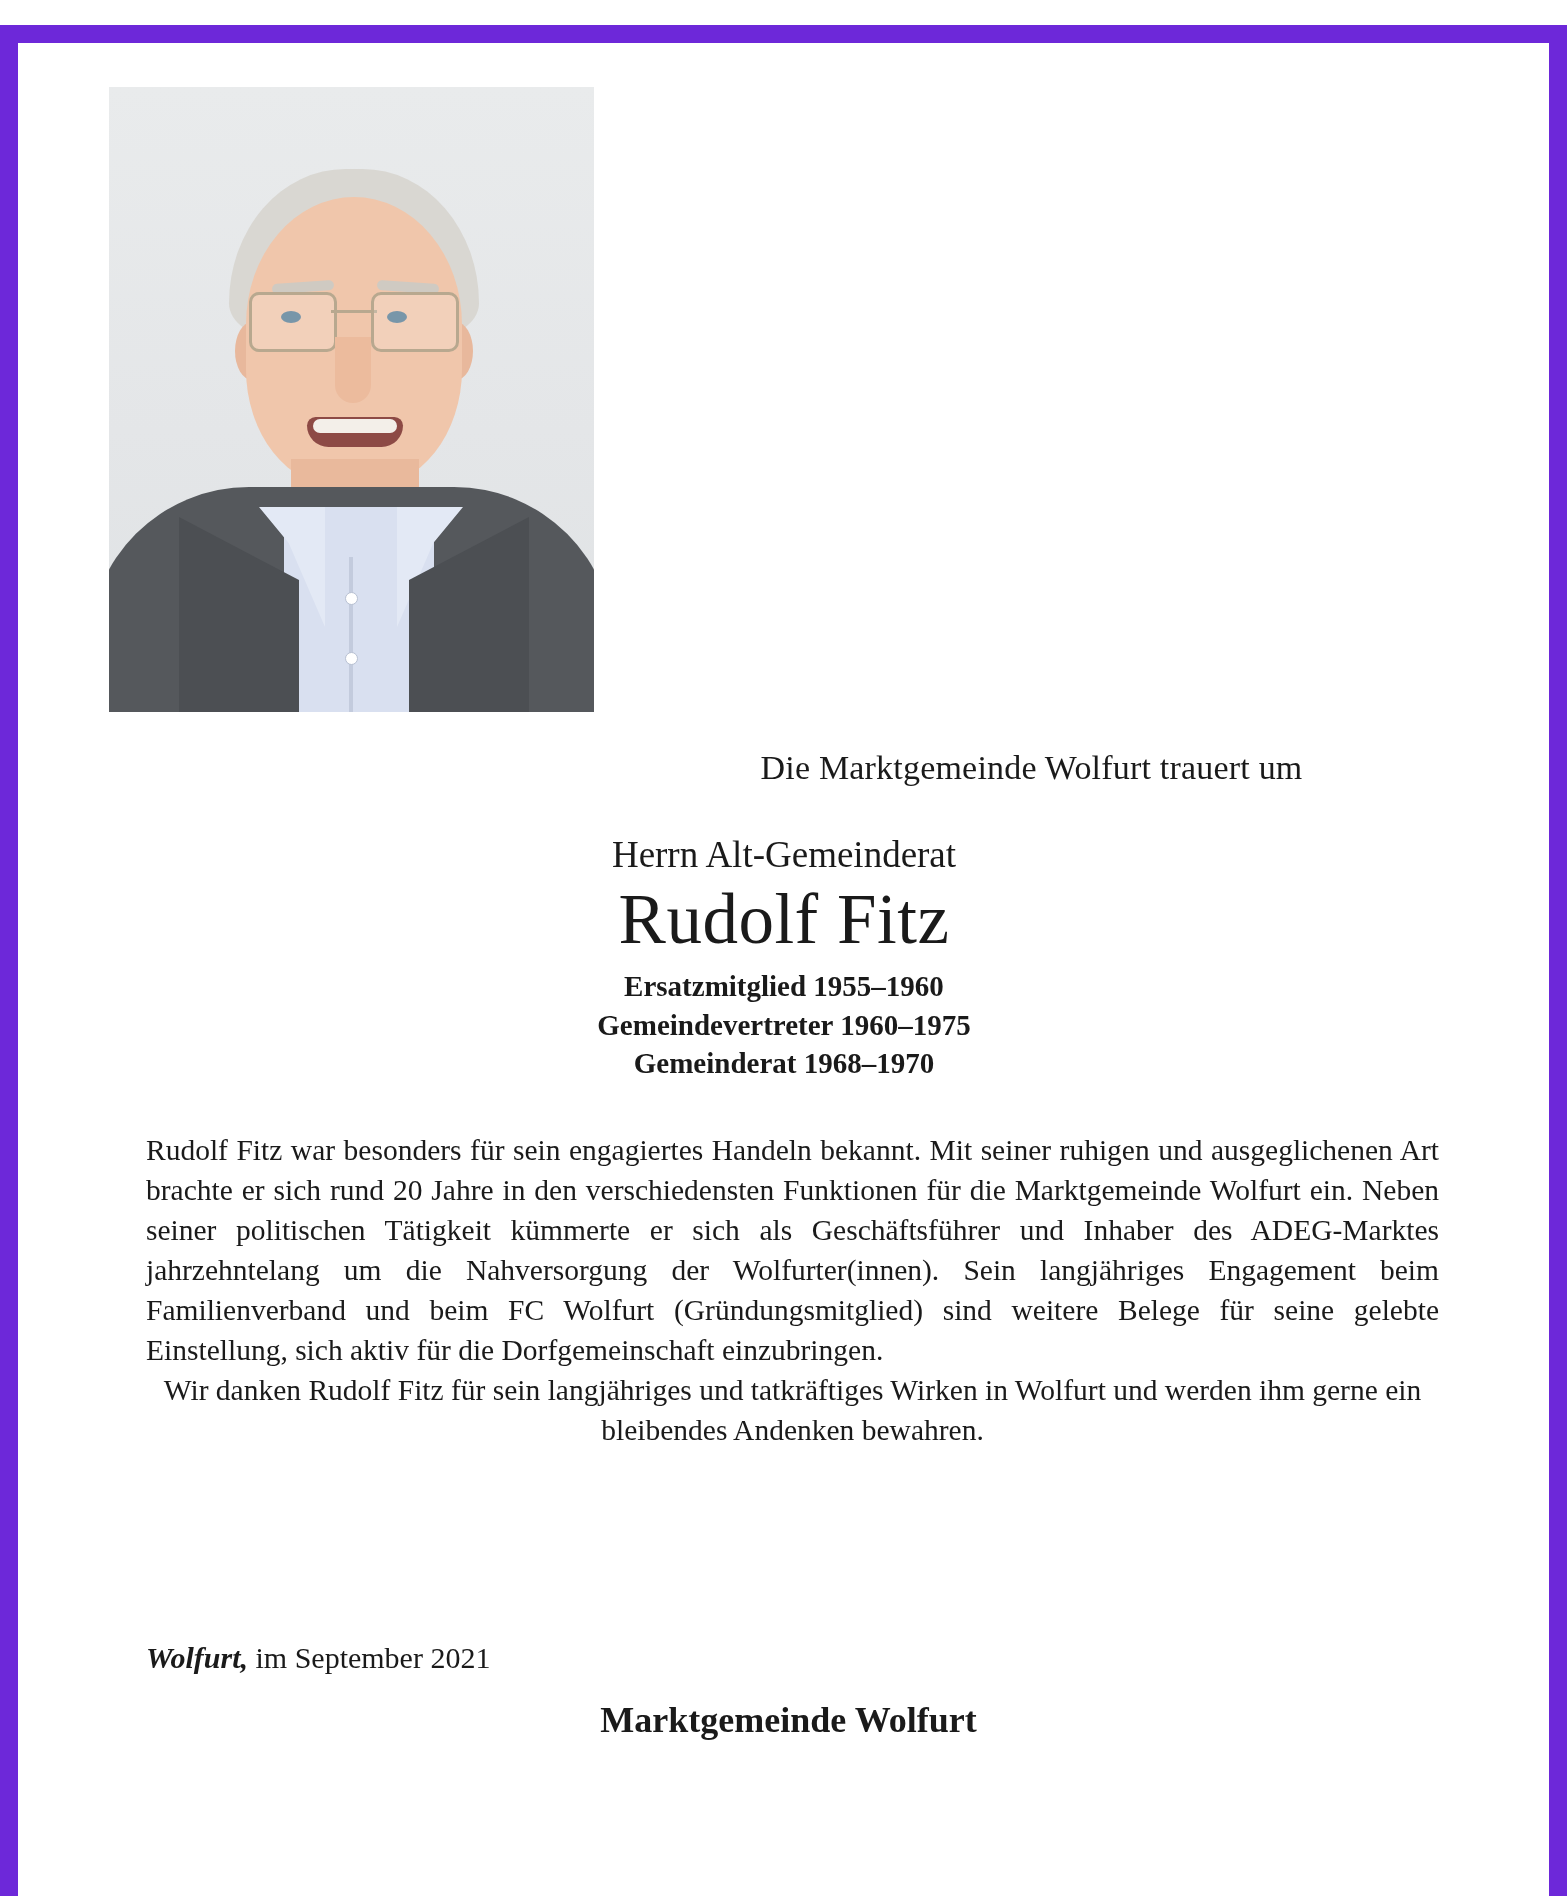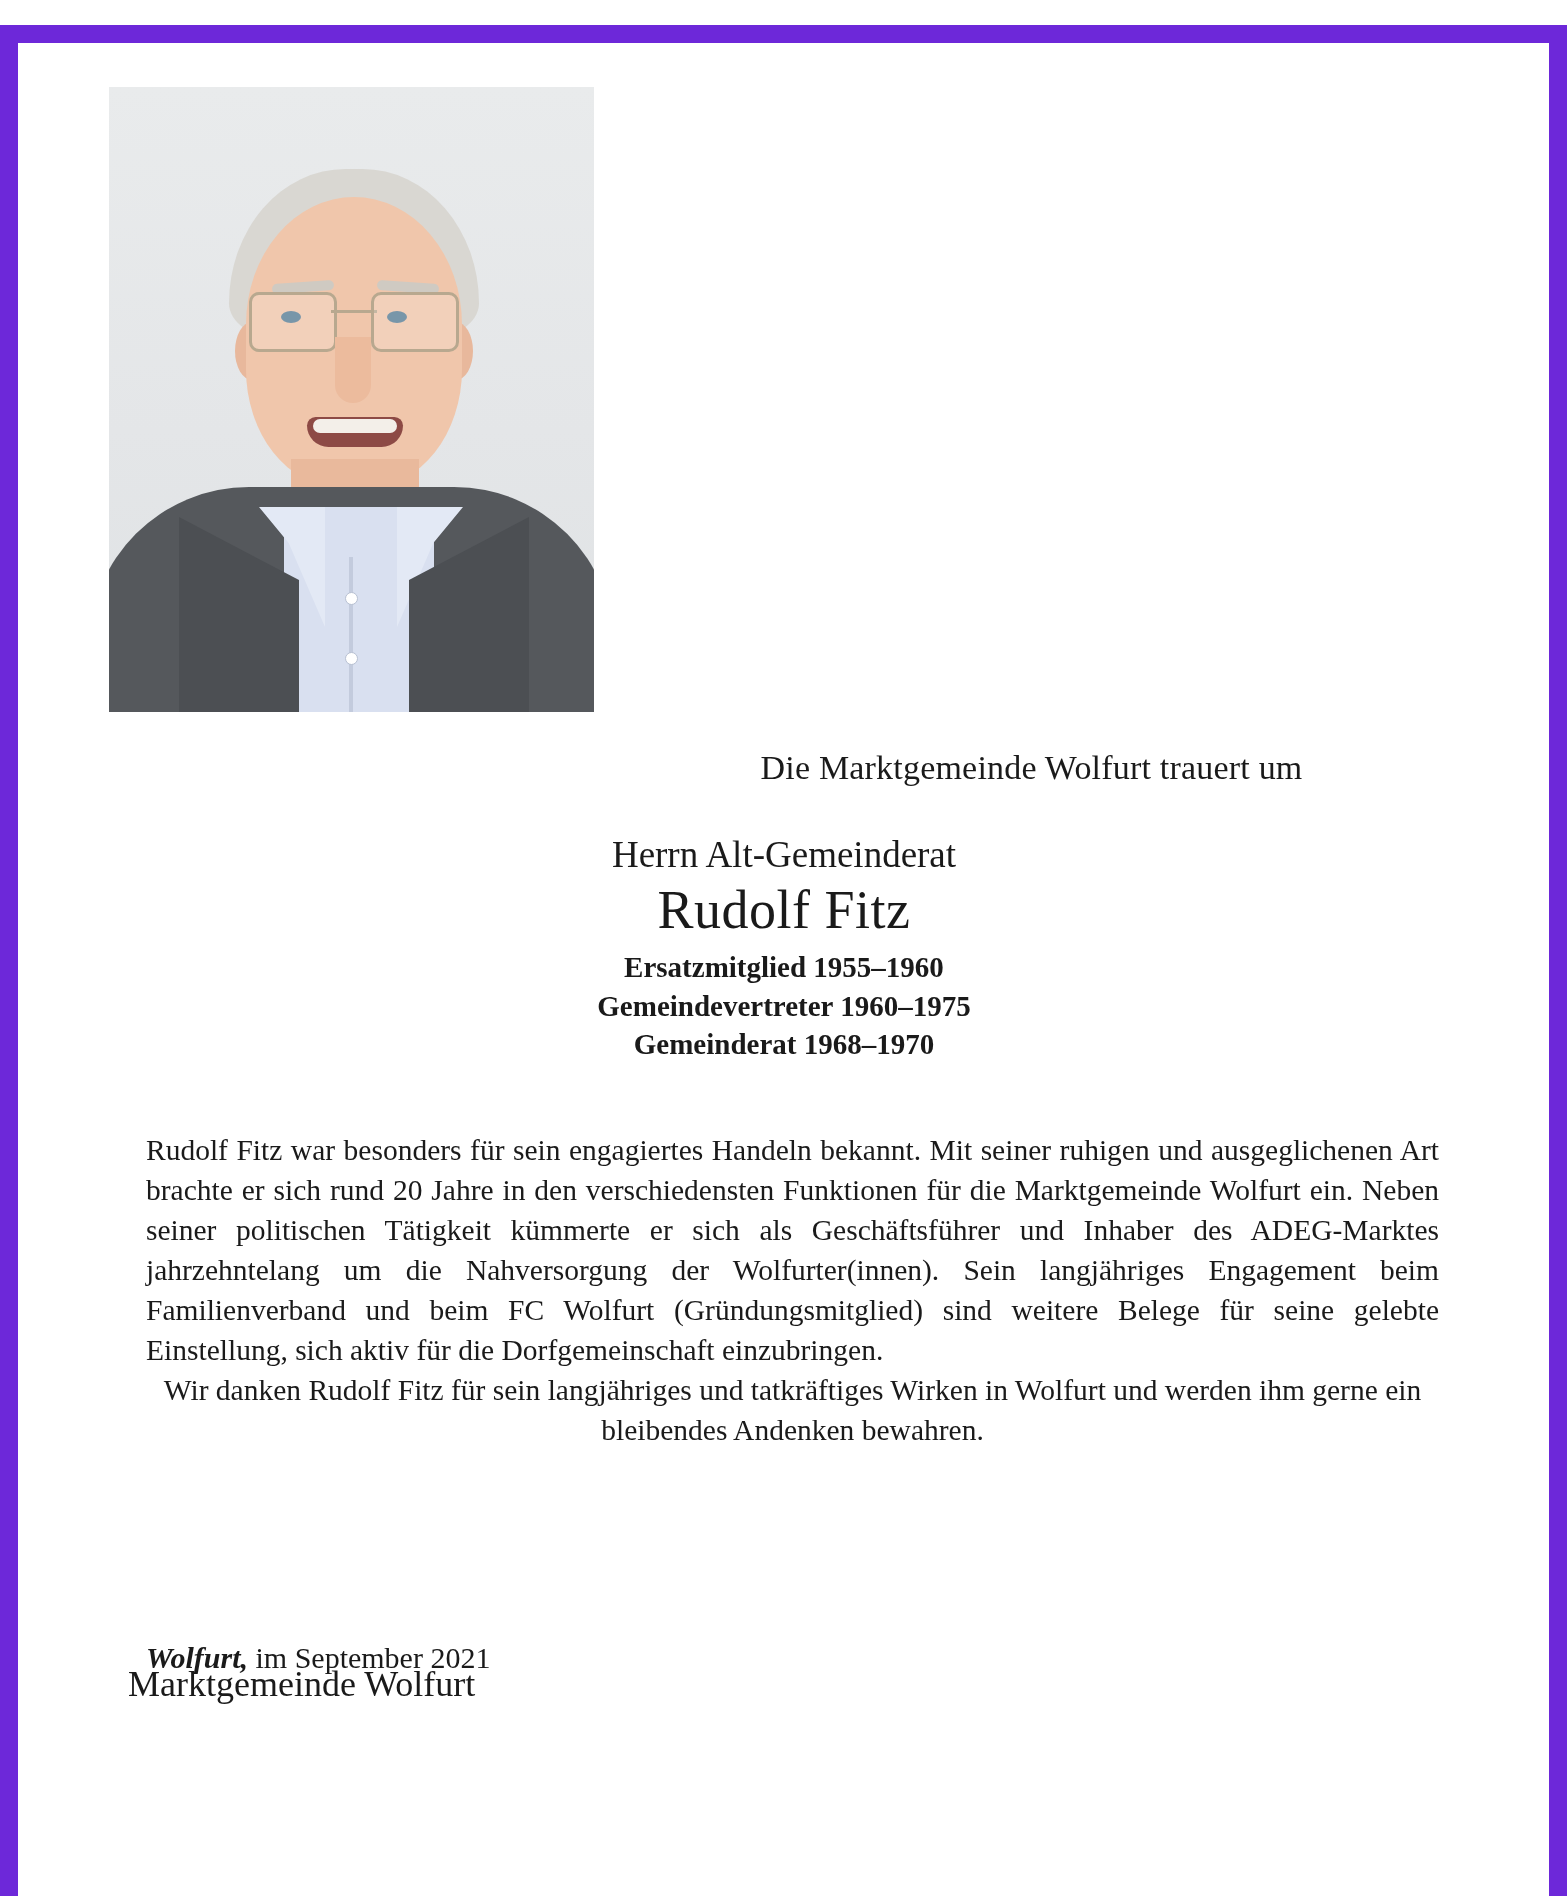--- a/index.html
+++ b/index.html
@@ -219,21 +219,21 @@
     left: 101px;
     right: 100px;
     top: 792px;
     text-align: center;
   }
   .herrn {
     font-size: 37px;
     line-height: 1.1;
   }
   .name {
-    font-size: 54px;
+    font-size: 71px;
     line-height: 1.12;
     margin-top: 4px;
     letter-spacing: 0.5px;
   }
   .roles {
     margin-top: 8px;
     font-weight: bold;
     font-size: 29px;
     line-height: 1.33;
   }
@@ -253,23 +253,25 @@
     position: absolute;
     left: 128px;
     top: 1598px;
     font-size: 30px;
   }
   .place-line b { font-weight: bold; font-style: italic; }
   .signature {
     position: absolute;
     left: 110px;
     right: 100px;
-    top: 1618px;
+    top: 1654px;
+    text-align: center;
     font-size: 36px;
     line-height: 1.28;
+    font-weight: bold;
   }
 </style>
 </head>
 <body>
 
 <div class="page">
   <div class="card">
 
     <div class="portrait">
       <div class="hair"></div>

